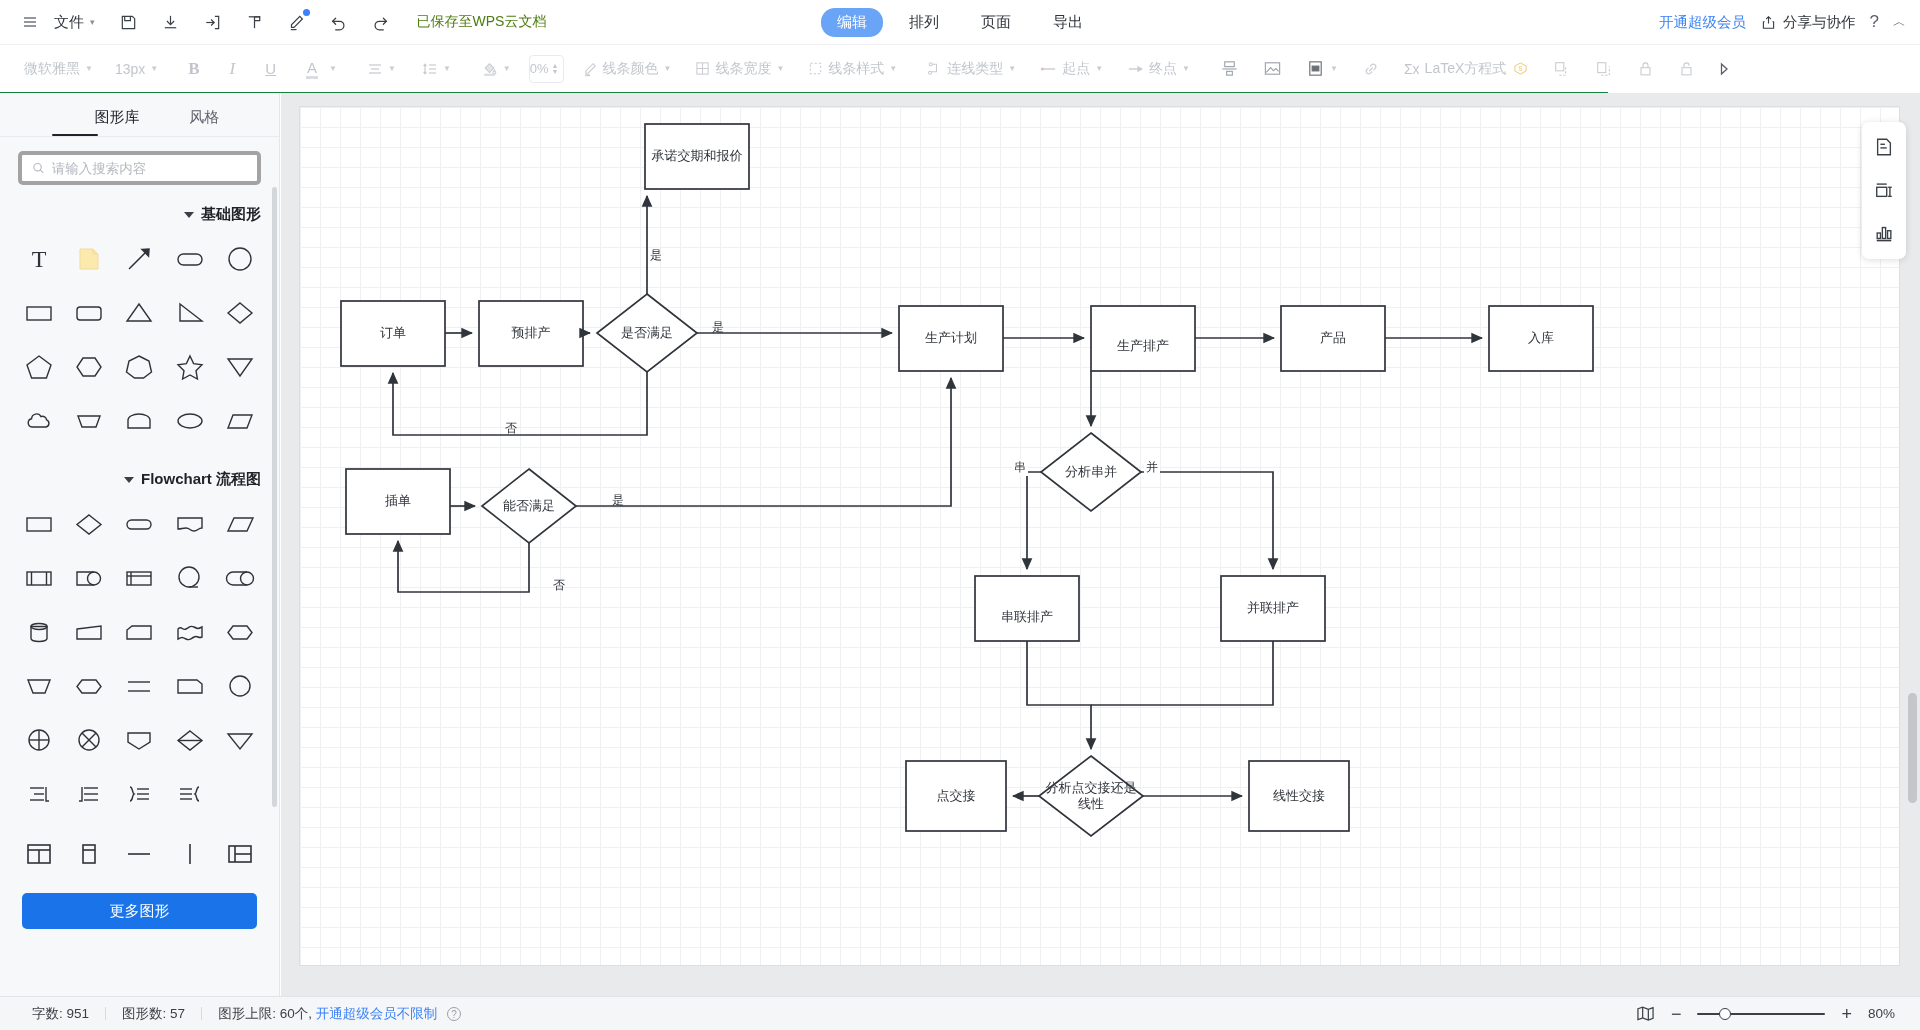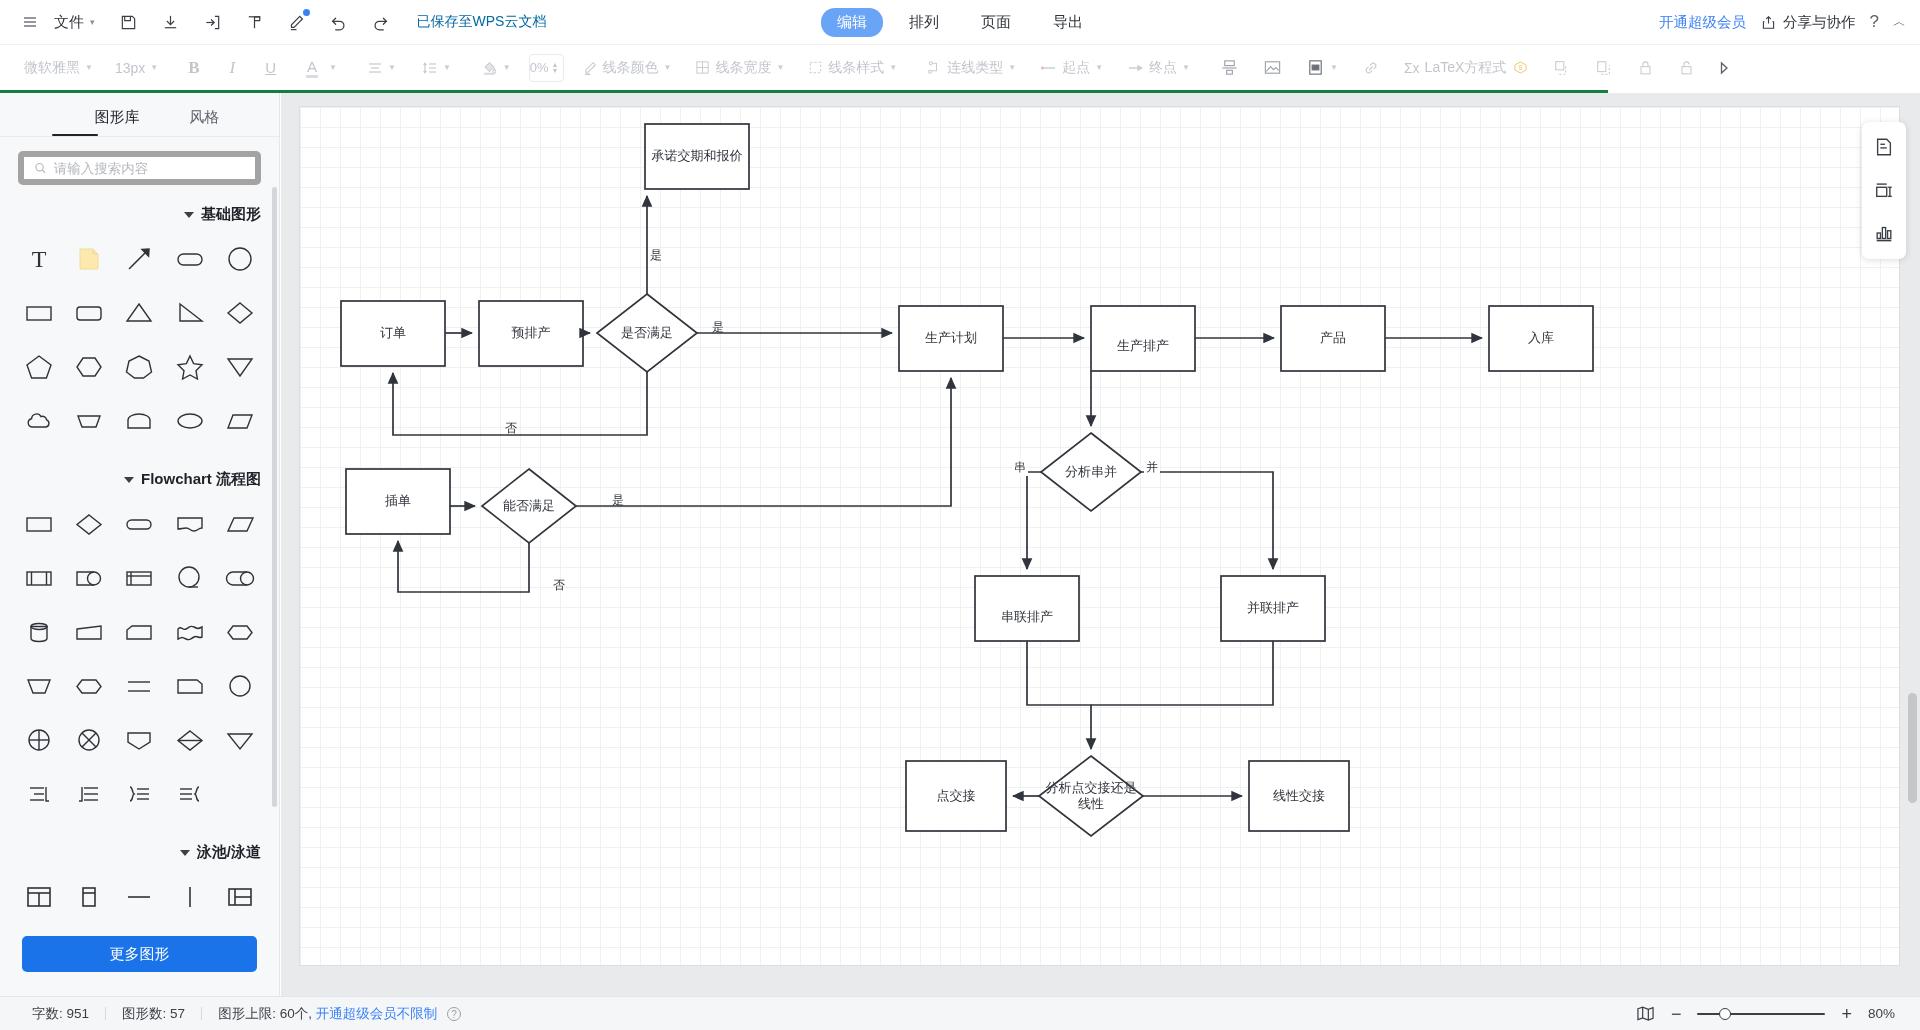--- a/index.html
+++ b/index.html
@@ -19,21 +19,21 @@
     border-bottom: 1px solid #f0f0f0;
   }
   .tb-left { display: flex; align-items: center; gap: 2px; padding-left: 14px; }
   .tb-btn {
     height: 32px; min-width: 32px; display: flex; align-items: center;
     justify-content: center; gap: 4px; border-radius: 4px; cursor: pointer;
     padding: 0 6px; color: #3b3f46;
   }
   .tb-file { font-size: 15px; color: #30343b; }
   .tb-caret { font-size: 9px; color: #8a8f99; margin-left: 2px; }
-  .saved-text { font-size: 14px; color: #0369a1; margin-left: 18px; white-space: nowrap; }
+  .saved-text { font-size: 14px; color: #4d7c0f; margin-left: 18px; white-space: nowrap; }
 
   .tb-center {
     position: absolute; left: 50%; transform: translateX(-50%);
     display: flex; align-items: center; gap: 10px;
   }
   .mode-tab {
     font-size: 15px; color: #30343b; padding: 5px 16px; border-radius: 14px;
     cursor: pointer; white-space: nowrap;
   }
   .mode-tab.active { background: #6aa4f7; color: #ffffff; }
@@ -46,21 +46,21 @@
     display: flex; align-items: center; gap: 6px; font-size: 14.5px;
     color: #30343b; cursor: pointer;
   }
   .icon-q { font-size: 17px; color: #5a5f68; cursor: pointer; }
   .icon-chev { font-size: 13px; color: #5a5f68; cursor: pointer; }
 
   
   .formatbar {
     position: absolute; left: 0; top: 45px; width: 1608px; height: 48px;
     background: #ffffff; display: flex; align-items: center;
-    border-bottom: 3px solid #15803d; padding-left: 16px; gap: 0px;
+    border-bottom: 1px solid #15803d; padding-left: 16px; gap: 0px;
     color: #c9ccd1;
   }
   .fb-item {
     display: flex; align-items: center; gap: 5px; height: 30px;
     padding: 0 8px; border-radius: 4px; font-size: 14px; color: #c2c6cc;
     white-space: nowrap; cursor: default;
   }
   .fb-sep { width: 1px; height: 20px; background: #e6e8eb; margin: 0 7px; }
   .fb-caret { font-size: 8px; color: #c9ccd1; }
   .fb-box {
@@ -94,21 +94,21 @@
   .lp-tab.active { color: #1f2329; font-weight: 500; text-align: right; }
   .lp-tab.active::after {
     content: ""; position: absolute; left: 50%; transform: translateX(-50%);
     bottom: 0; width: 46px; height: 2.5px; background: #1f2329; border-radius: 2px;
   }
   .lp-scroll {
     flex: 1; overflow: hidden; position: relative; padding: 0 0 0 0;
   }
   .lp-search-wrap { padding: 14px 18px 6px 18px; }
   .lp-search {
-    height: 34px; background: #ffffff; border: 6px solid #a3a3a3;
+    height: 34px; background: #ffffff; border: 4px solid #a3a3a3;
     border-radius: 5px; display: flex; align-items: center; gap: 7px;
     padding: 0 10px;
   }
   .lp-search input {
     border: none; outline: none; background: transparent; font-size: 13.5px;
     color: #1f2329; width: 100%; font-family: inherit;
   }
   .lp-search input::placeholder { color: #b4b8bf; }
   .sec-head {
     display: flex; align-items: center; gap: 7px; padding: 14px 18px 6px 18px;
@@ -782,24 +782,20 @@
             <svg width="30" height="30" viewBox="0 0 30 30" stroke="#2f3339" stroke-width="1.4" fill="none">
               <line x1="5" y1="10" x2="17" y2="10"></line>
               <line x1="5" y1="15" x2="17" y2="15"></line>
               <line x1="5" y1="20" x2="17" y2="20"></line>
               <path d="M24 8c-3 0-2 6-4 7 2 1 1 7 4 7"></path>
             </svg>
           </div>
         <div class="shape-cell"></div>
       </div>
 
-      <div class="sec-head" style="padding-top:18px">
-        <span class="sec-tri"></span>
-        <span>泳池/泳道</span>
-      </div>
       <div class="shape-grid">
         <div class="shape-cell">
             <svg width="30" height="30" viewBox="0 0 30 30" stroke="#2f3339" stroke-width="1.6" fill="none">
               <rect x="4" y="6" width="22" height="18"></rect>
               <line x1="4" y1="11" x2="26" y2="11"></line>
               <line x1="15" y1="11" x2="15" y2="24"></line>
             </svg>
           </div>
         <div class="shape-cell">
             <svg width="30" height="30" viewBox="0 0 30 30" stroke="#2f3339" stroke-width="1.6" fill="none">

